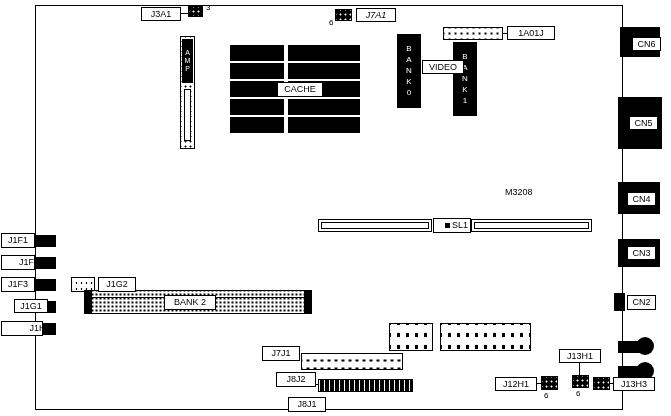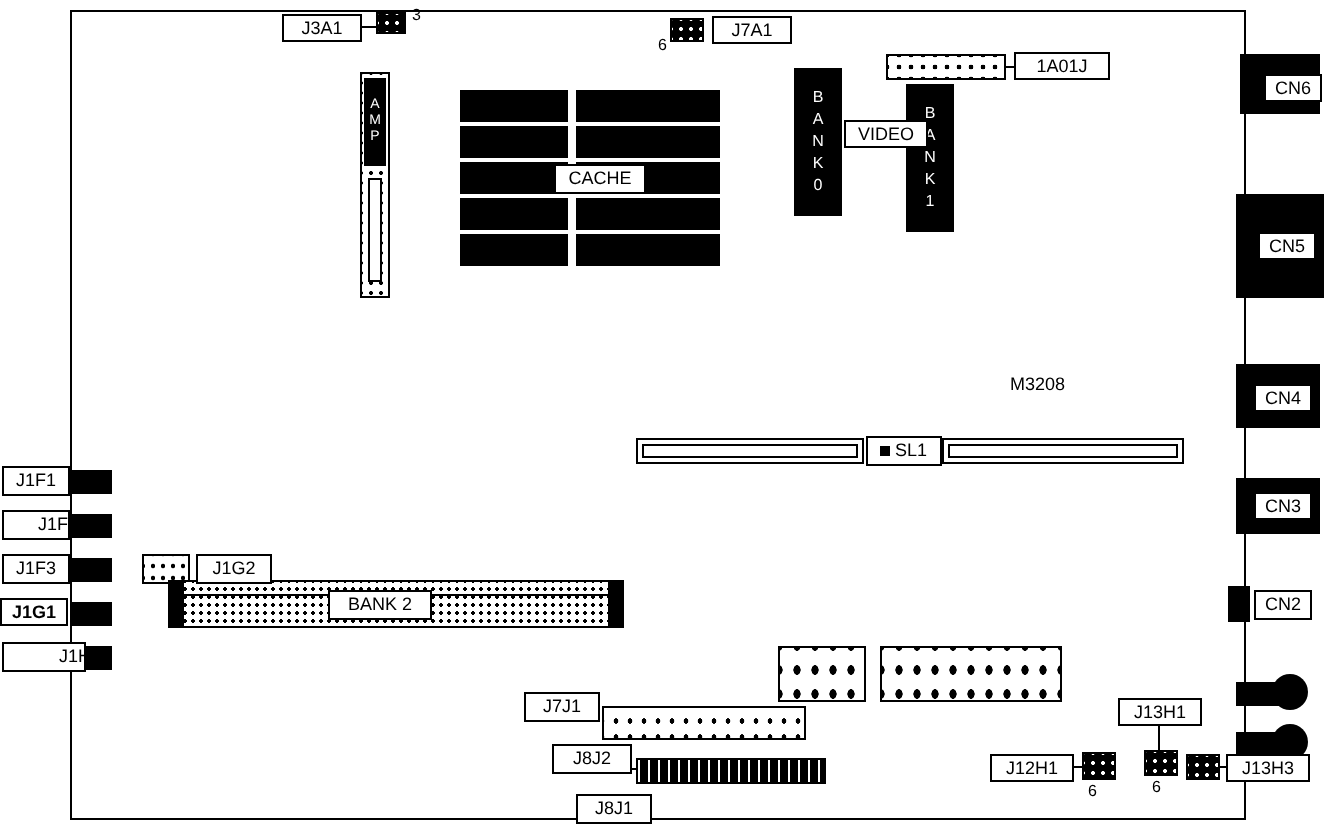--- a/index.html
+++ b/index.html
@@ -55,21 +55,21 @@
 
   <div class="abs" style="left:35px; top:5px; width:588px; height:405px; border:1px solid #000;"></div>
 
   <div class="lbl" style="left:141px; top:7px; width:40px; height:14px;">J3A1</div>
   <div class="line" style="left:181px; top:13px; width:7px; height:1px;"></div>
   <div class="pinsdark" style="left:188px; top:6px; width:15px; height:11px;"></div>
   <div class="pin-num" style="left:206px; top:4px;">3</div>
 
   <div class="pinsdark" style="left:335px; top:9px; width:17px; height:12px;"></div>
   <div class="pin-num" style="left:329px; top:19px;">6</div>
-  <div class="lbl" style="left:356px; top:8px; width:40px; height:14px;">J7A1</div>
+  <div class="lbl" style="left:356px; top:8px; width:40px; height:14px;font-style:italic;">J7A1</div>
 
   <div class="dotband" style="left:443px; top:27px; width:60px; height:13px;"></div>
   <div class="line" style="left:503px; top:33px; width:4px; height:1px;"></div>
   <div class="lbl" style="left:507px; top:26px; width:48px; height:14px;">1A01J</div>
 
 
   <div class="pingrid" style="left:180px; top:36px; width:15px; height:113px;">
     <div class="amp-head">
       <span class="vtext">AMP</span>
     </div>
@@ -114,38 +114,38 @@
   <div class="black" style="left:618px; top:341px; width:22px; height:12px;"></div>
   <div class="jack" style="left:636px; top:337px; width:18px; height:18px;"></div>
   <div class="black" style="left:618px; top:366px; width:22px; height:12px;"></div>
   <div class="jack" style="left:636px; top:362px; width:18px; height:18px;"></div>
 
   <div class="pin-num" style="left:505px; top:188px; font-size:9px;">M3208</div>
 
   <div class="slot" style="left:318px; top:219px; width:114px; height:13px;">
     <div class="inner"></div>
   </div>
-  <div class="lbl" style="left:433px; top:218px; width:38px; height:15px;">
+  <div class="lbl" style="left:433px; top:218px; width:38px; height:15px;justify-content:flex-end;">
     <span class="bullet"></span>
     <span>SL1</span>
   </div>
   <div class="slot" style="left:471px; top:219px; width:121px; height:13px;">
     <div class="inner"></div>
   </div>
 
   <div class="lbl" style="left:1px; top:233px; width:34px; height:15px;">J1F1</div>
   <div class="black" style="left:36px; top:235px; width:20px; height:12px;"></div>
 
   <div class="lbl" style="left:1px; top:255px; width:34px; height:15px;padding-left:24px;">J1F2</div>
   <div class="black" style="left:36px; top:257px; width:20px; height:12px;"></div>
 
   <div class="lbl" style="left:1px; top:277px; width:34px; height:15px;">J1F3</div>
   <div class="black" style="left:36px; top:279px; width:20px; height:12px;"></div>
 
-  <div class="lbl" style="left:0; top:299px; width:34px; height:14px;font-weight:bold;">J1G1</div>
+  <div class="lbl" style="left:14px; top:299px; width:34px; height:14px;">J1G1</div>
   <div class="black" style="left:36px; top:301px; width:20px; height:12px;"></div>
 
   <div class="lbl" style="left:1px; top:321px; width:34px; height:15px;padding-left:38px;">J1H1</div>
   <div class="black" style="left:36px; top:323px; width:20px; height:12px;"></div>
 
   <div class="pingrid" style="left:71px; top:277px; width:24px; height:15px; background-size:5px 6px;"></div>
   <div class="lbl" style="left:98px; top:277px; width:38px; height:15px;">J1G2</div>
 
 
   <div class="simm" style="left:84px; top:290px; width:228px; height:24px;">

